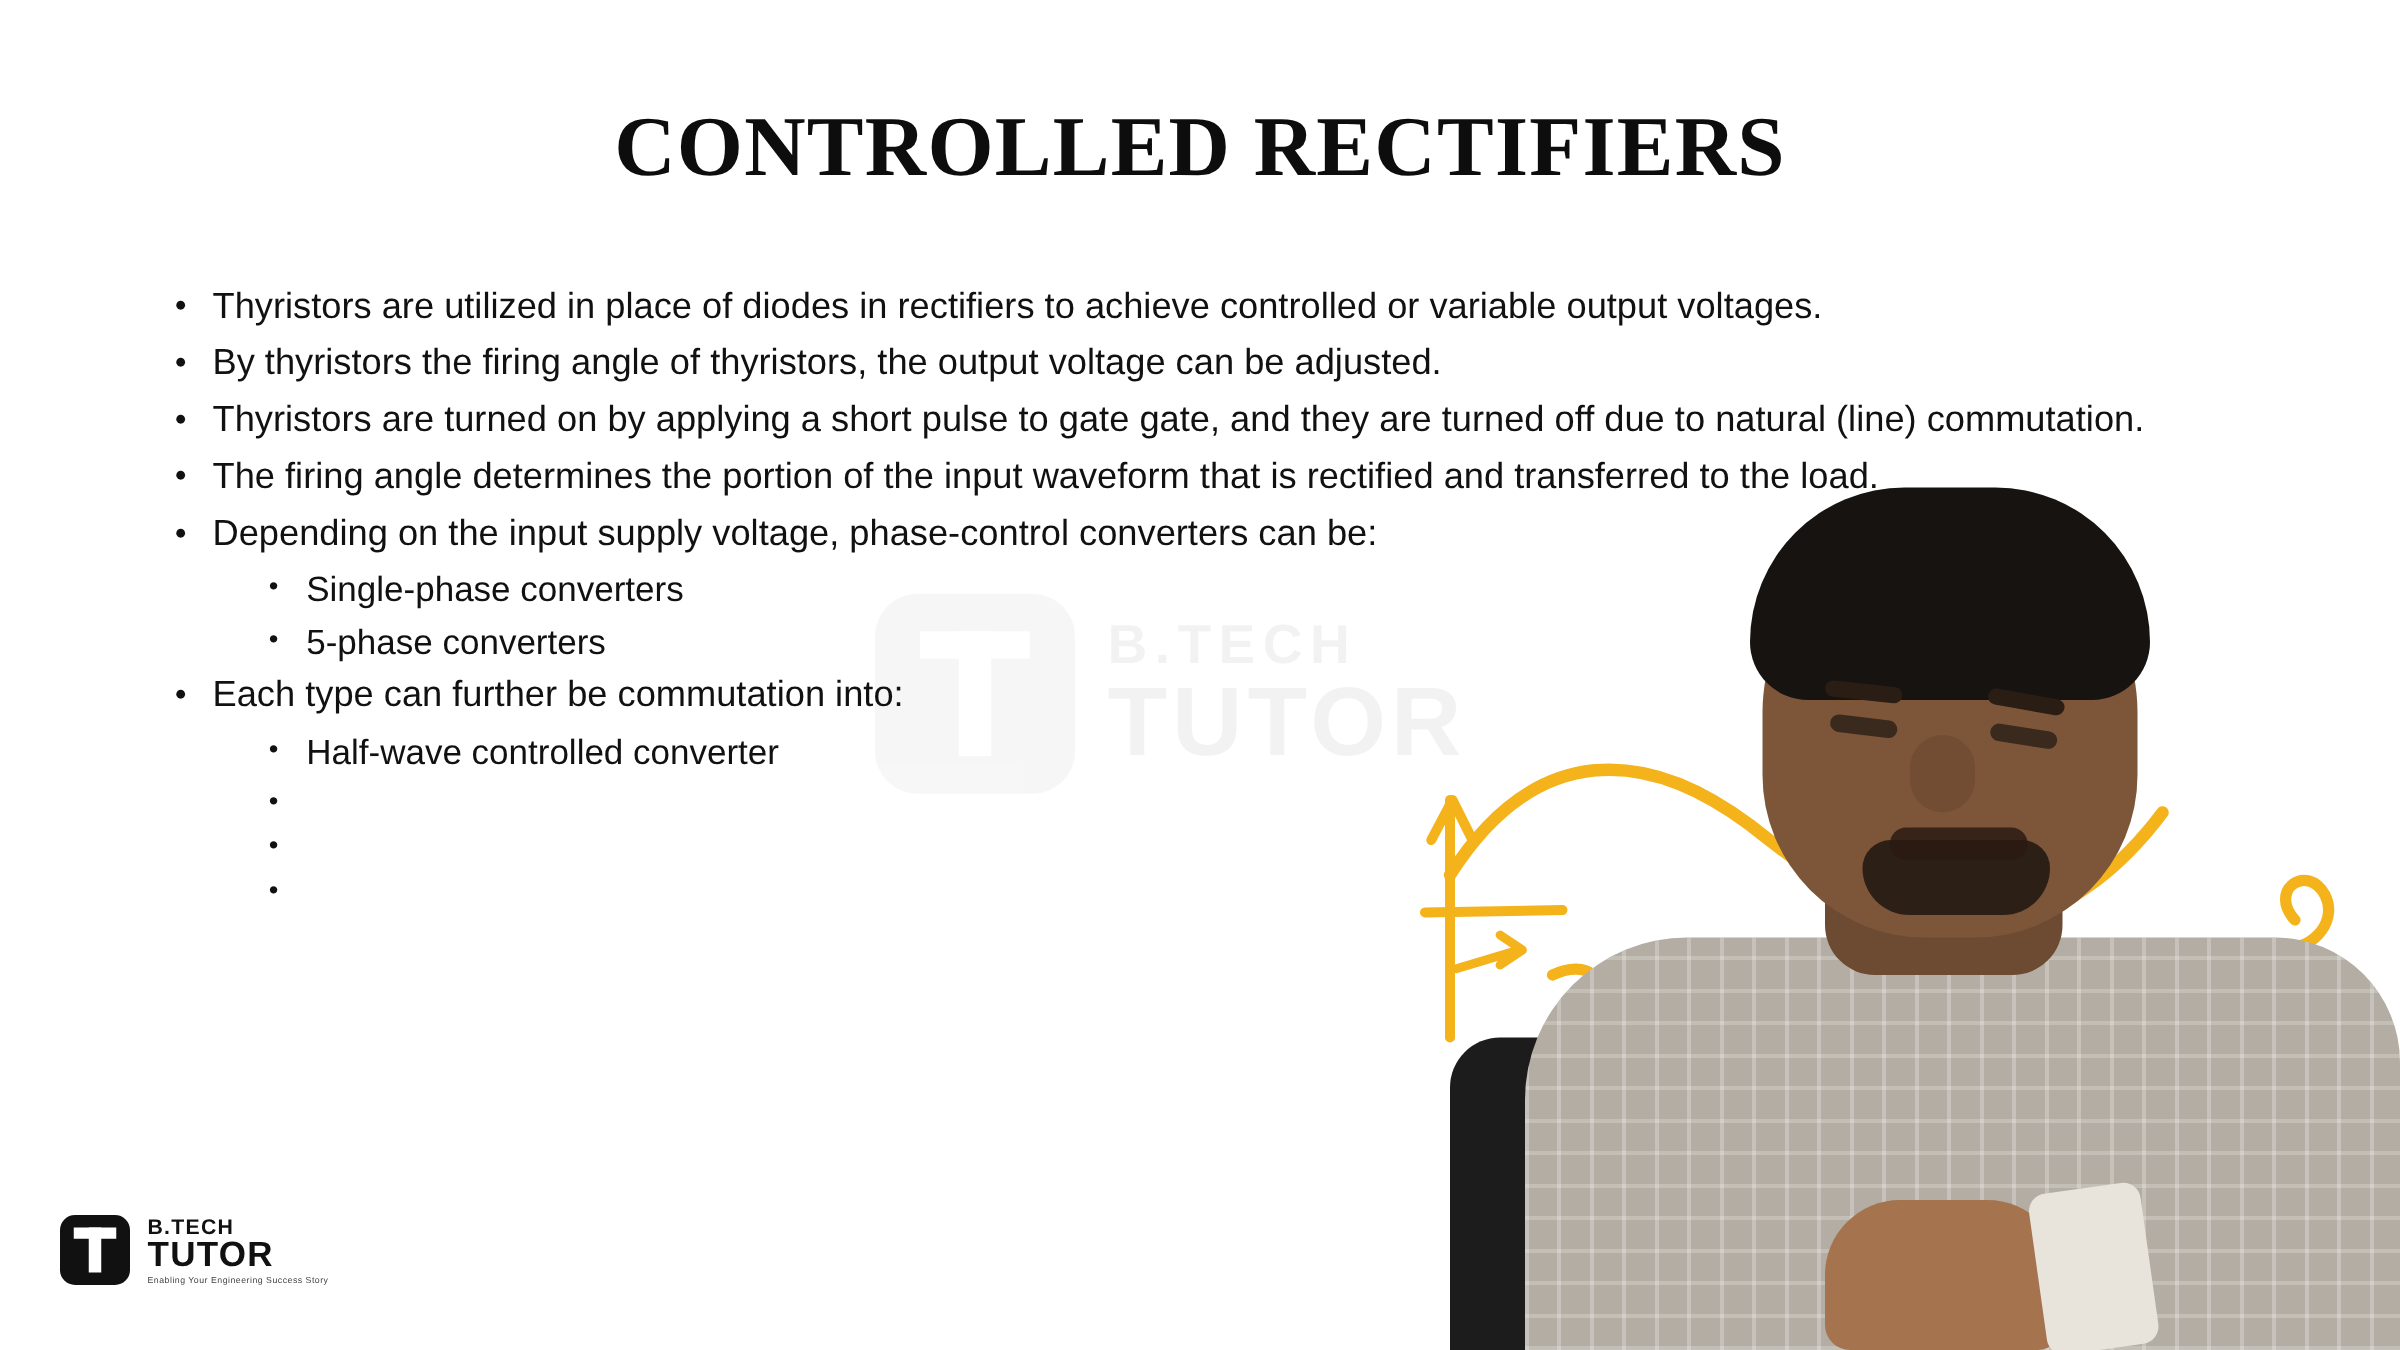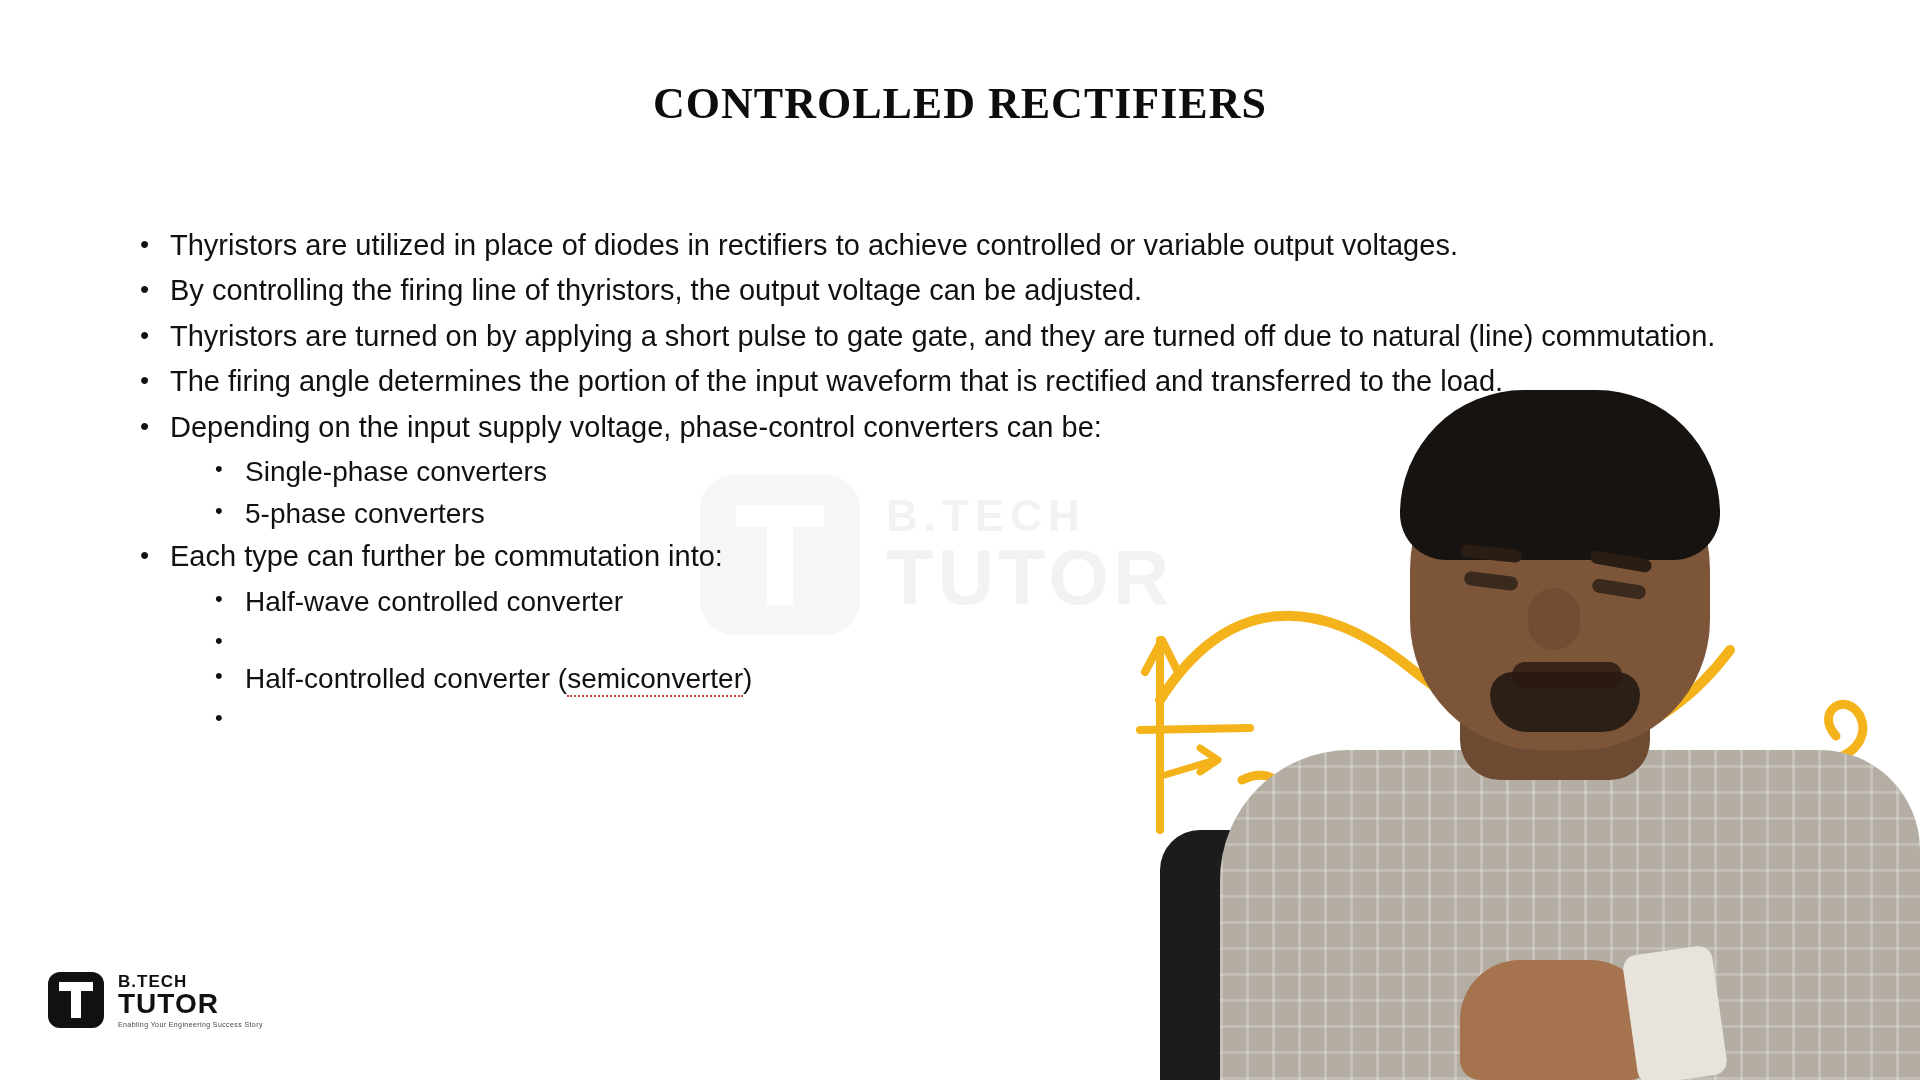--- a/index.html
+++ b/index.html
@@ -24,21 +24,21 @@
 
   
   #title {
     position: absolute;
     top: 78px;
     left: 0;
     width: 1920px;
     text-align: center;
     font-family: "Liberation Serif", serif;
     font-weight: bold;
-    font-size: 44px;
+    font-size: 68px;
     letter-spacing: 1px;
     color: #0d0d0d;
     white-space: nowrap;
   }
 
   
   #watermark {
     position: absolute;
     top: 470px;
     left: 700px;
@@ -360,21 +360,21 @@
 
   <div id="content">
 
     <div class="bullet-row level-1">
       <span class="dot">•</span>
       <span class="btext">Thyristors are utilized in place of diodes in rectifiers to achieve controlled or variable output voltages.</span>
     </div>
 
     <div class="bullet-row level-1">
       <span class="dot">•</span>
-      <span class="btext">By controlling the firing line of thyristors, the output voltage can be adjusted.</span>
+      <span class="btext">By thyristors the firing angle of thyristors, the output voltage can be adjusted.</span>
     </div>
 
     <div class="bullet-row level-1">
       <span class="dot">•</span>
       <span class="btext">Thyristors are turned on by applying a short pulse to gate gate, and they are turned off due to natural (line) commutation.</span>
     </div>
 
     <div class="bullet-row level-1">
       <span class="dot">•</span>
       <span class="btext">The firing angle determines the portion of the input waveform that is rectified and transferred to the load.</span>
@@ -404,23 +404,20 @@
       <span class="dot">•</span>
       <span class="btext">Half-wave controlled converter</span>
     </div>
 
     <div class="bullet-row level-2">
       <span class="dot">•</span>
     </div>
 
     <div class="bullet-row level-2">
       <span class="dot">•</span>
-      <span class="btext">
-        <span>Half-controlled converter (</span><span class="spellerr">semiconverter</span><span>)</span>
-      </span>
     </div>
 
     <div class="bullet-row level-2">
       <span class="dot">•</span>
     </div>
 
   </div>
 
   <svg id="annotations" viewBox="0 0 1920 1080">
     <g fill="none" stroke="#f5b31b" stroke-width="9" stroke-linecap="round" stroke-linejoin="round">

